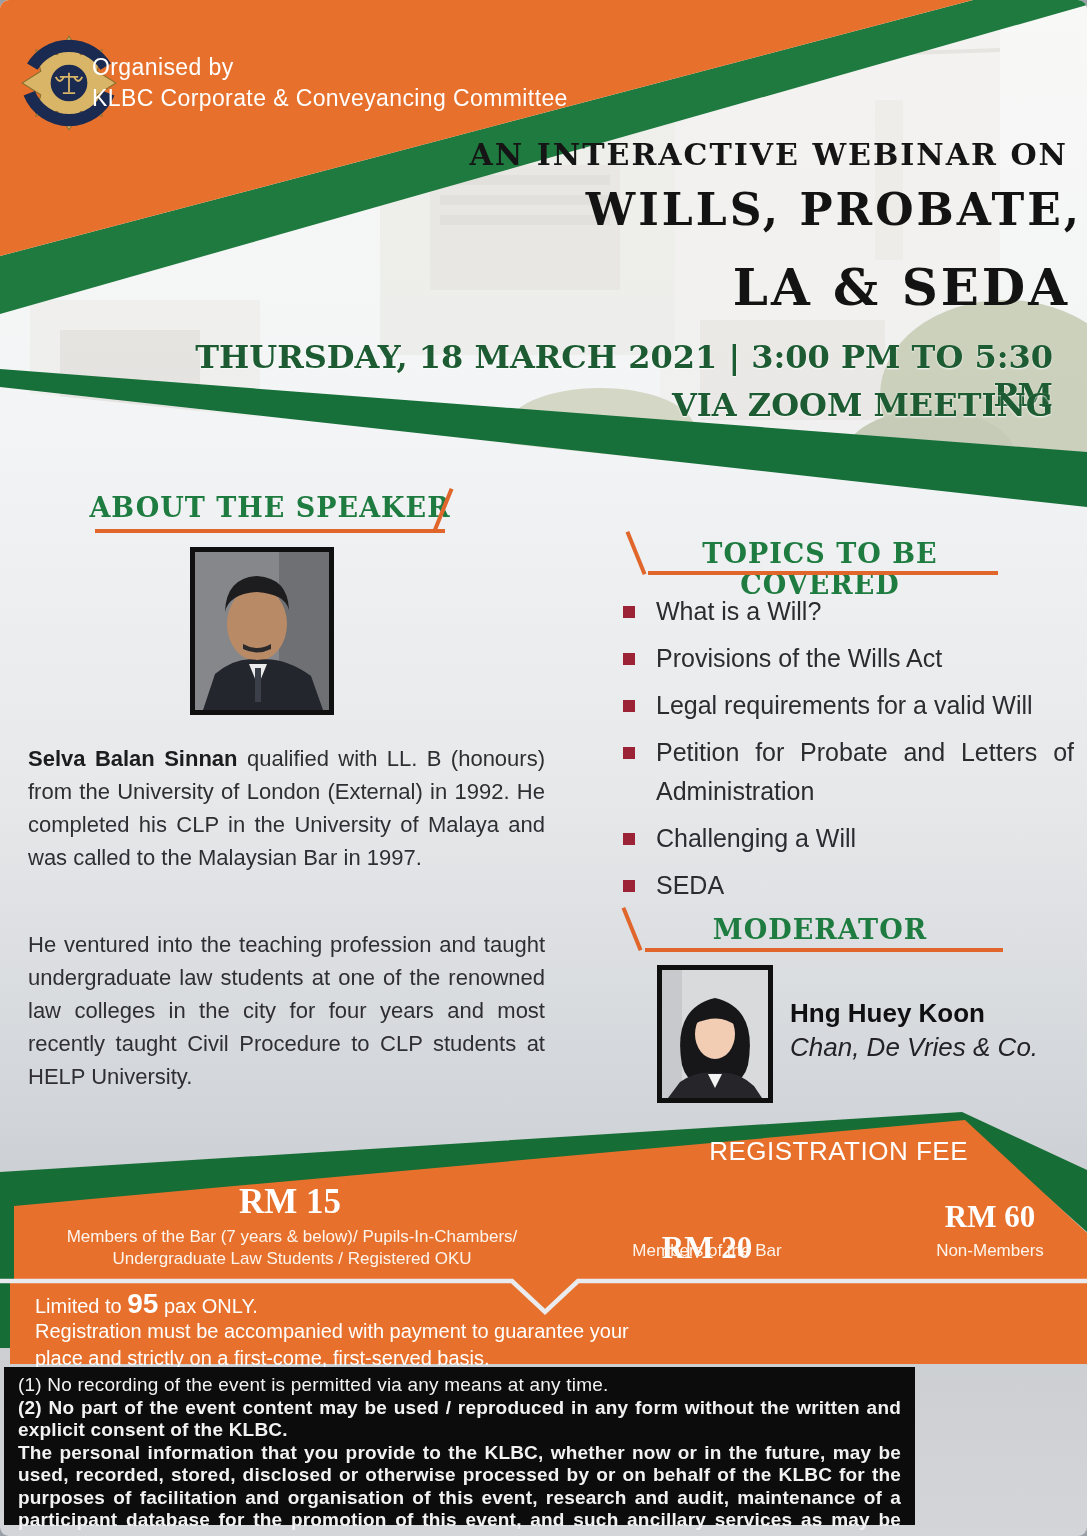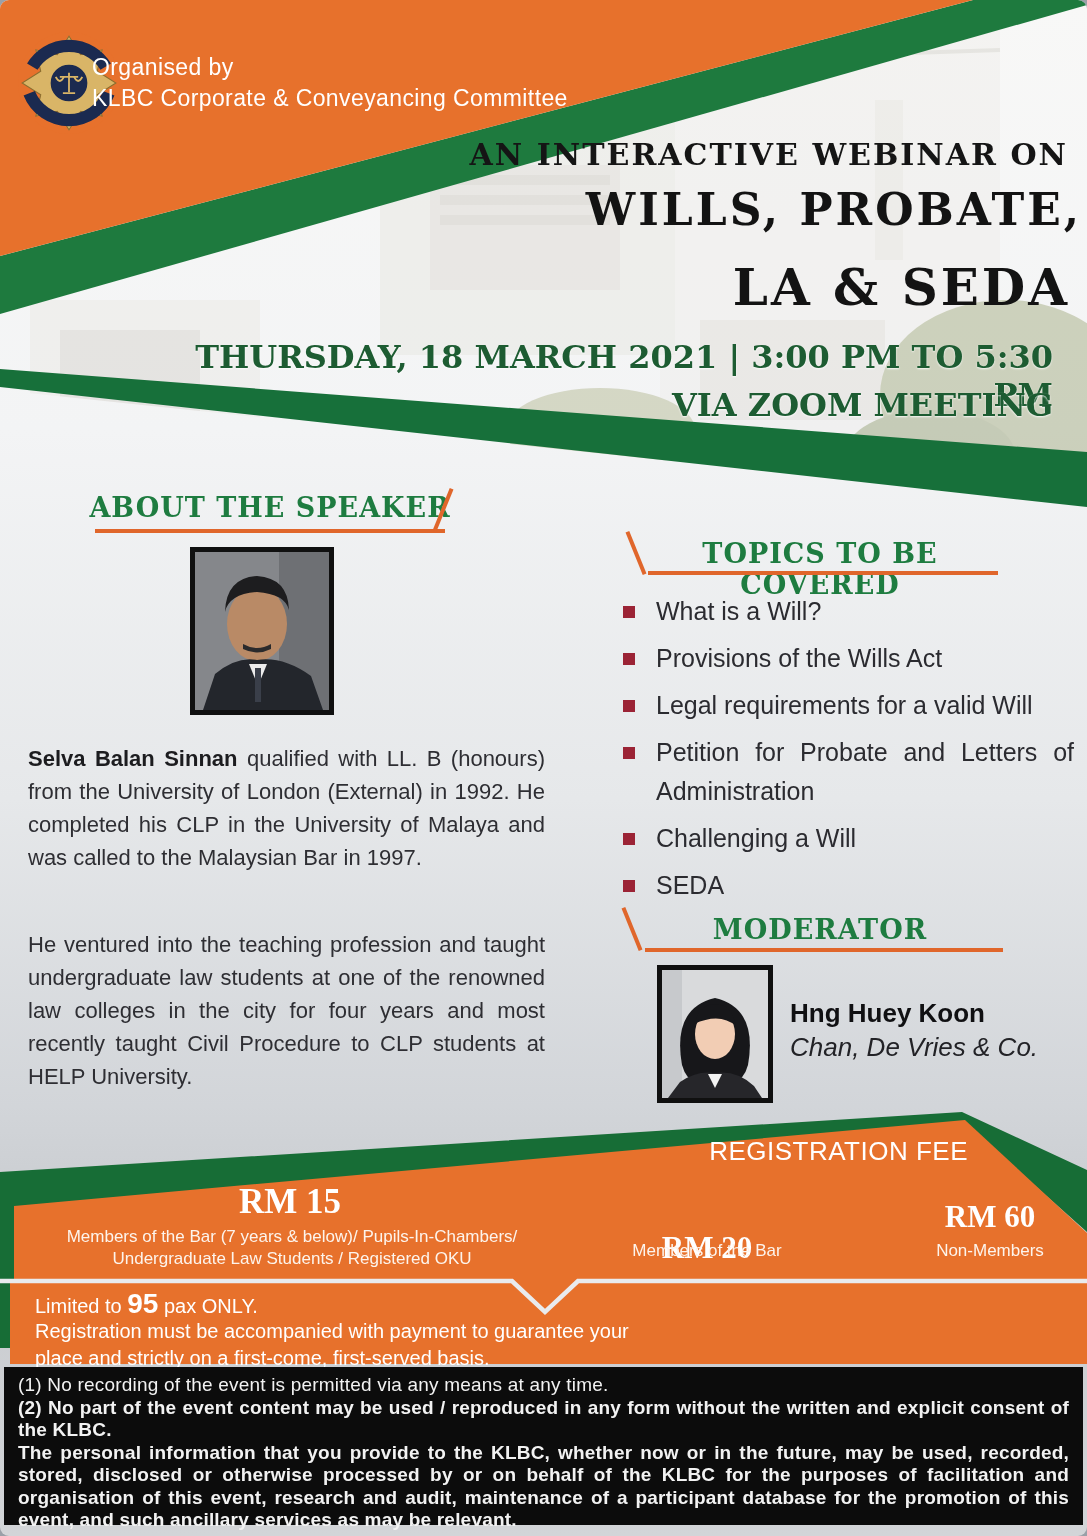--- a/index.html
+++ b/index.html
@@ -77,21 +77,21 @@
   .fee3-amt{left:870px;top:1199px;width:240px;font-size:31px;}
   .fee3-desc{left:870px;top:1240px;width:240px;}
 
   
   .limited{left:35px;top:1288px;font-size:20px;color:#fff;}
   .limited .count{font-size:28px;font-weight:bold;}
   .payment-note{left:35px;top:1318px;width:640px;font-size:20px;line-height:27px;color:#fff;}
   .register-at{left:740px;top:1314px;width:312px;text-align:right;font-size:21.5px;font-weight:bold;color:#fff;}
 
   
-  .footer{left:4px;top:1367px;width:1079px;height:158px;background:#0c0c0c;color:#f2f2f2;
+  .footer{left:4px;top:1367px;width:911px;height:158px;background:#0c0c0c;color:#f2f2f2;
     box-sizing:border-box;padding:7px 14px;}
   .footer p{margin:0;font-size:19px;line-height:22.5px;letter-spacing:.2px;}
   .footer .just{text-align:justify;font-weight:bold;}
 </style>
 </head>
 <body>
 
 <div class="poster">
 
   <svg class="decor" viewBox="0 0 1087 1536" preserveAspectRatio="none">

